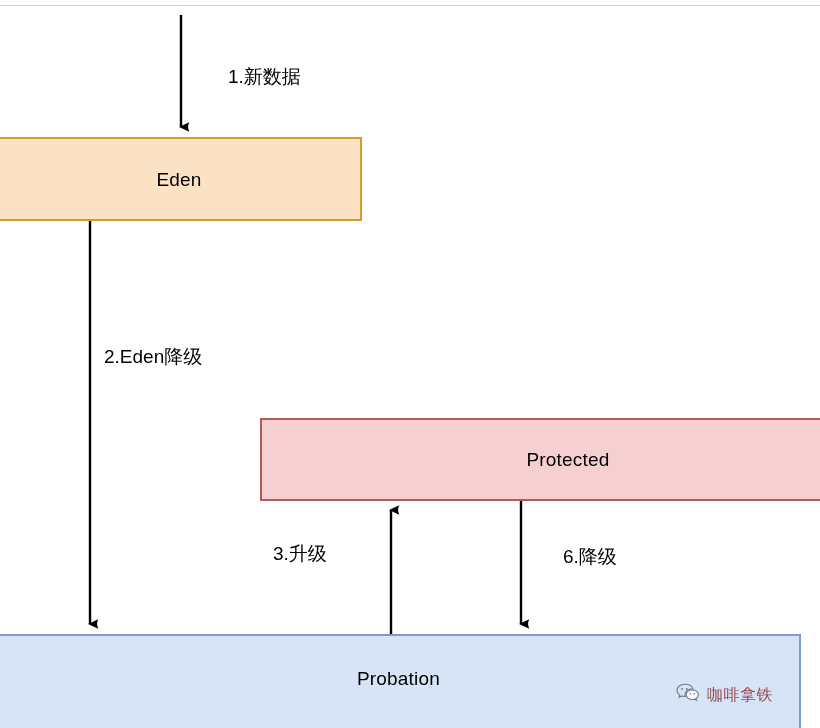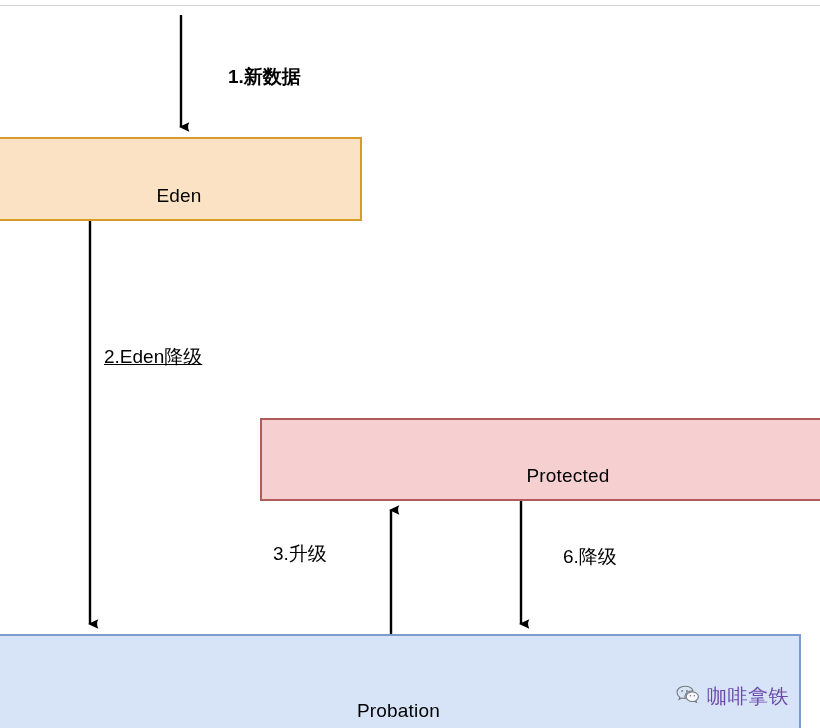--- a/index.html
+++ b/index.html
@@ -32,21 +32,20 @@
     border-width: 2px;
     display: flex;
     align-items: center;
     justify-content: center;
   }
   .node .node-label {
     font-size: 19px;
     color: #000000;
     letter-spacing: 0.2px;
     line-height: 1;
-    margin-top: 32px;
   }
   #node-eden {
     left: -4px;
     top: 137px;
     width: 366px;
     height: 84px;
     background: #fbe2c4;
     border-color: #d79b2a;
   }
   #node-protected {
@@ -82,37 +81,37 @@
     pointer-events: none;
   }
   
   .edge-label {
     position: absolute;
     font-size: 19px;
     color: #000000;
     white-space: nowrap;
     line-height: 1;
   }
-  #label-new-data  { left: 228px; top: 67px; font-weight: bold; }
-  #label-eden-demote { left: 104px; top: 347px; text-decoration: underline; }
+  #label-new-data  { left: 228px; top: 67px; }
+  #label-eden-demote { left: 104px; top: 347px; }
   #label-promote   { left: 273px; top: 544px; }
   #label-demote    { left: 563px; top: 547px; }
   
   #watermark {
     position: absolute;
     left: 676px;
     top: 683px;
     display: flex;
     align-items: center;
     gap: 7px;
     opacity: 0.78;
   }
   #watermark .wm-text {
-    font-size: 20px;
-    color: #4c1d95;
+    font-size: 16px;
+    color: #7f1d1d;
     white-space: nowrap;
     letter-spacing: 0.5px;
   }
   #watermark .wm-icon { display: block; }
 </style>
 </head>
 <body>
 
 <div id="canvas">
 

